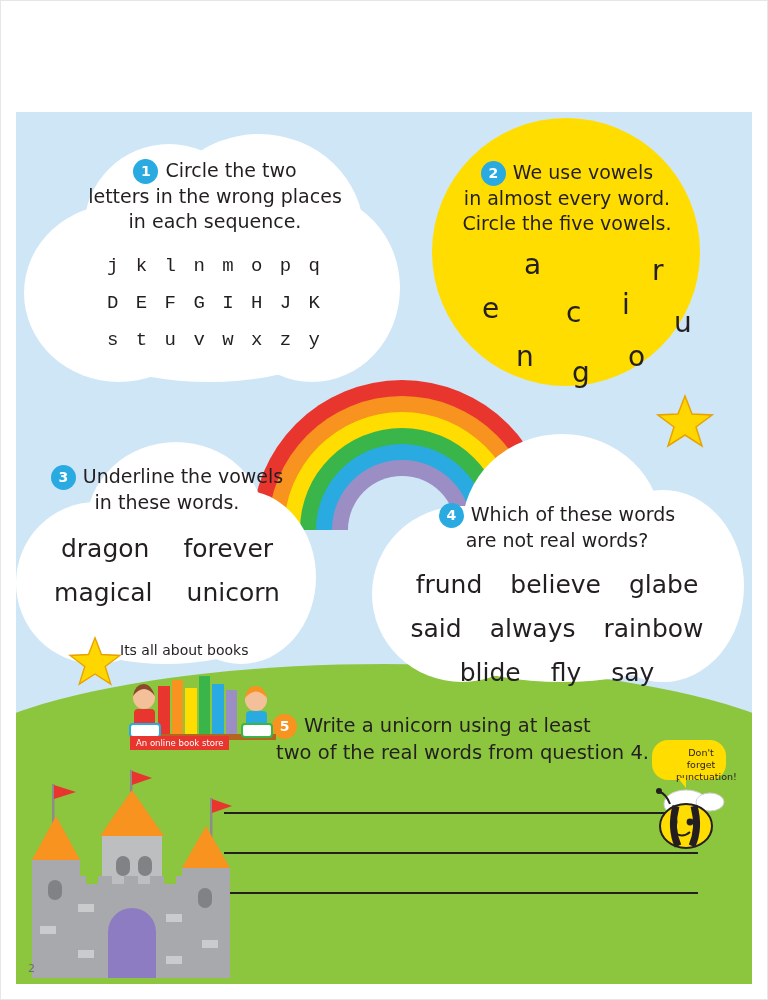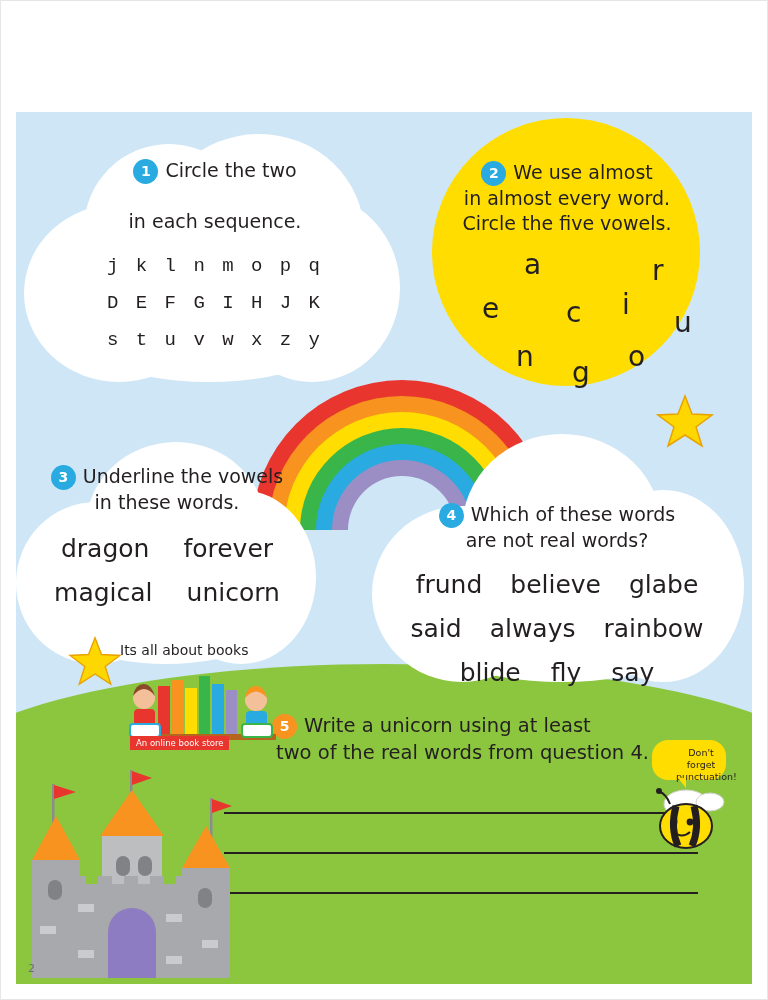--- a/index.html
+++ b/index.html
@@ -279,33 +279,33 @@
     <div class="cloud-group c4">
       <div class="cloud p1"></div>
         <div class="cloud p2"></div>
         <div class="cloud p3"></div>
         <div class="cloud p4"></div>
     </div>
 
     <div class="q q1">
       <div class="qtext center">
         <span class="qnum">1</span><span>Circle the two</span><br>
-        <br>
+        <span>letters in the wrong places</span><br>
         <span>in each sequence.</span>
       </div>
       <div class="letters" style="margin-top:14px;">
         <div>j k l n m o p q</div>
         <div>D E F G I H J K</div>
         <div>s t u v w x z y</div>
       </div>
     </div>
 
     <div class="q q2">
       <div class="qtext center">
-        <span class="qnum">2</span><span>We use almost</span><br>
+        <span class="qnum">2</span><span>We use vowels</span><br>
         <span>in almost every word.</span><br>
         <span>Circle the five vowels.</span>
       </div>
       <div style="position:relative; height:140px; margin-top:8px;">
         <span class="vowel" style="left:68px;  top:4px;">a</span>
         <span class="vowel" style="left:196px; top:10px;">r</span>
         <span class="vowel" style="left:26px;  top:48px;">e</span>
         <span class="vowel" style="left:110px; top:52px;">c</span>
         <span class="vowel" style="left:166px; top:44px;">i</span>
         <span class="vowel" style="left:218px; top:62px;">u</span>

